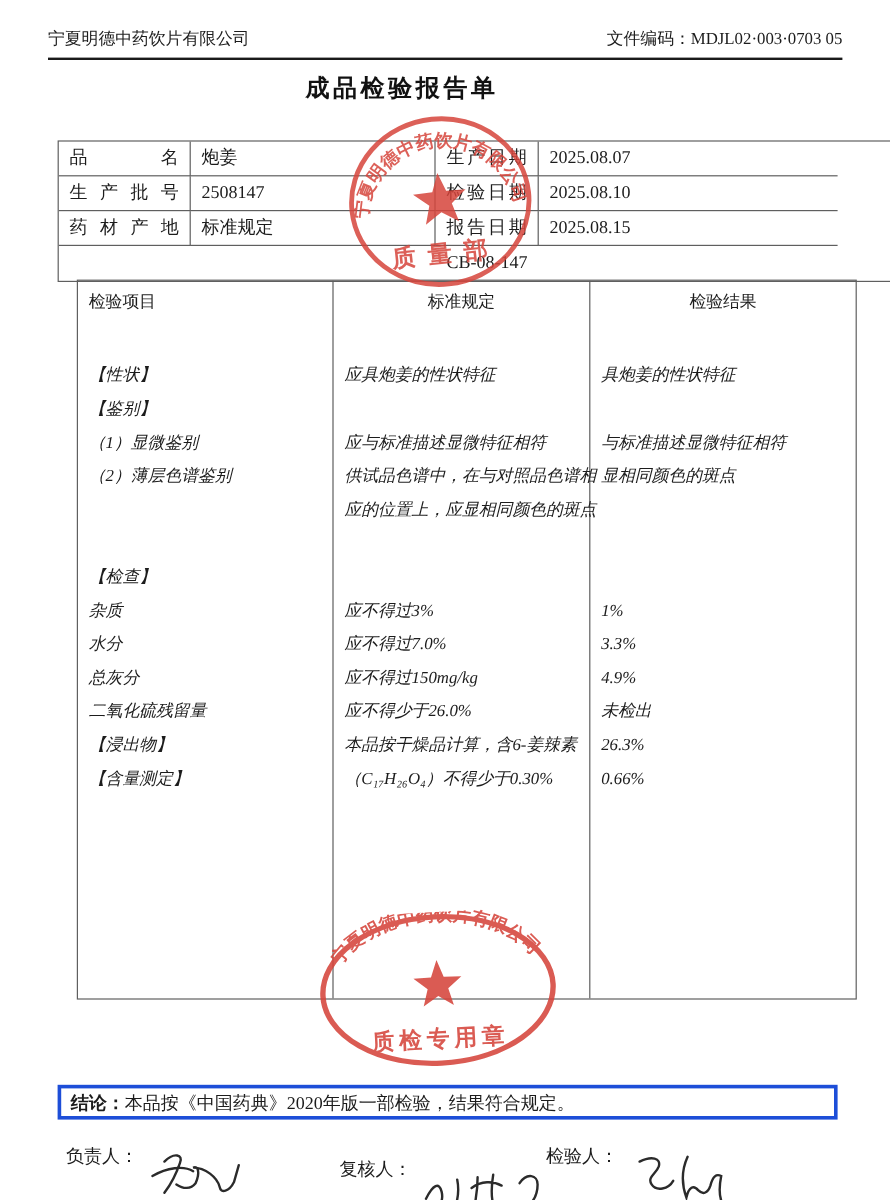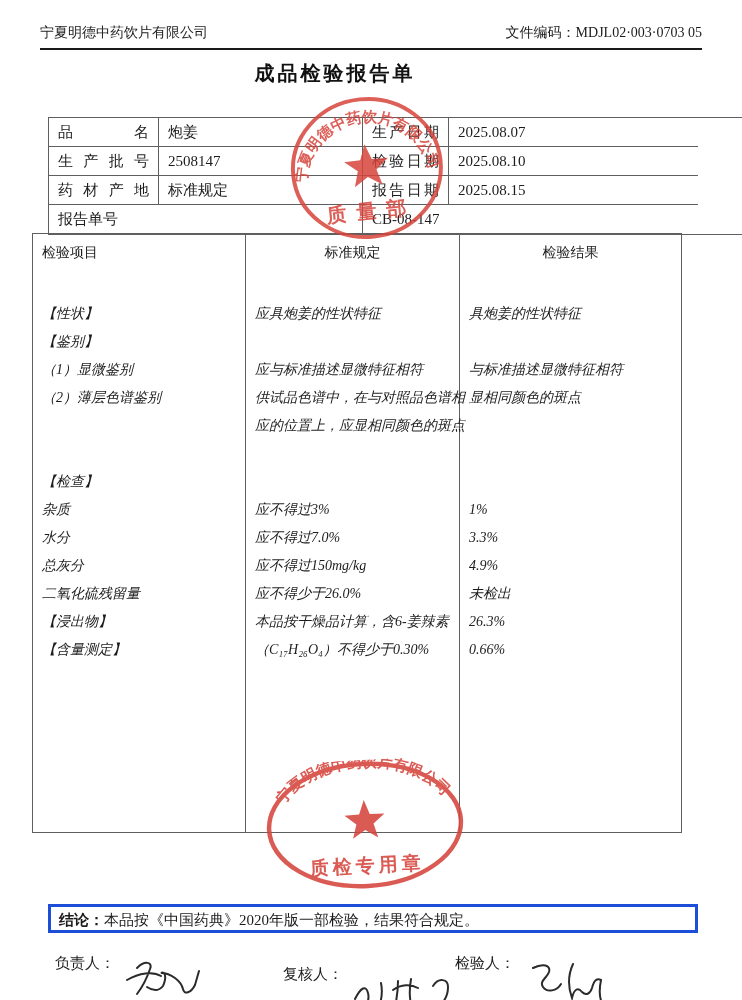--- a/index.html
+++ b/index.html
@@ -28,21 +28,21 @@
     box-sizing:border-box;border-right:1px solid #5f5f5f;border-bottom:1px solid #5f5f5f;
     line-height:28px;padding:0 9px;white-space:nowrap;overflow:hidden;
   }
   .info-table .c.lastcol{border-right:none;}
   .info-table .c.lastrow{border-bottom:none;}
   .info-table .jlabel{text-align:justify;text-align-last:justify;}
   .info-table .span12{grid-column:1/3;}
   .info-table .span34{grid-column:3/5;}
   
   .main-table{
-    position:absolute;left:32px;top:233px;width:650px;height:600px;
+    position:absolute;left:64px;top:233px;width:650px;height:600px;
     box-sizing:border-box;border:1px solid #5f5f5f;display:flex;font-size:14px;
   }
   .col{box-sizing:border-box;height:100%;}
   .col-items{width:213px;border-right:1px solid #5f5f5f;}
   .col-standard{width:214px;border-right:1px solid #5f5f5f;}
   .col-result{width:221px;}
   .col-header{height:34px;line-height:38px;}
   .col-items .col-header{padding-left:9px;}
   .col-standard .col-header,.col-result .col-header{text-align:center;}
   .lines{margin-top:32px;}
@@ -81,21 +81,20 @@
   <div class="c jlabel">生产批号</div>
   <div class="c">2508147</div>
   <div class="c jlabel">检验日期</div>
   <div class="c lastcol">2025.08.10</div>
 
   <div class="c jlabel">药材产地</div>
   <div class="c">标准规定</div>
   <div class="c jlabel">报告日期</div>
   <div class="c lastcol">2025.08.15</div>
 
-  <div class="c lastrow span12">报告单号</div>
   <div class="c lastrow lastcol span34">CB-08-147</div>
 </div>
 
 <div class="main-table">
   <div class="col col-items">
     <div class="col-header">检验项目</div>
     <div class="lines">
       <div class="line">【性状】</div>
       <div class="line">【鉴别】</div>
       <div class="line">（1）显微鉴别</div>

